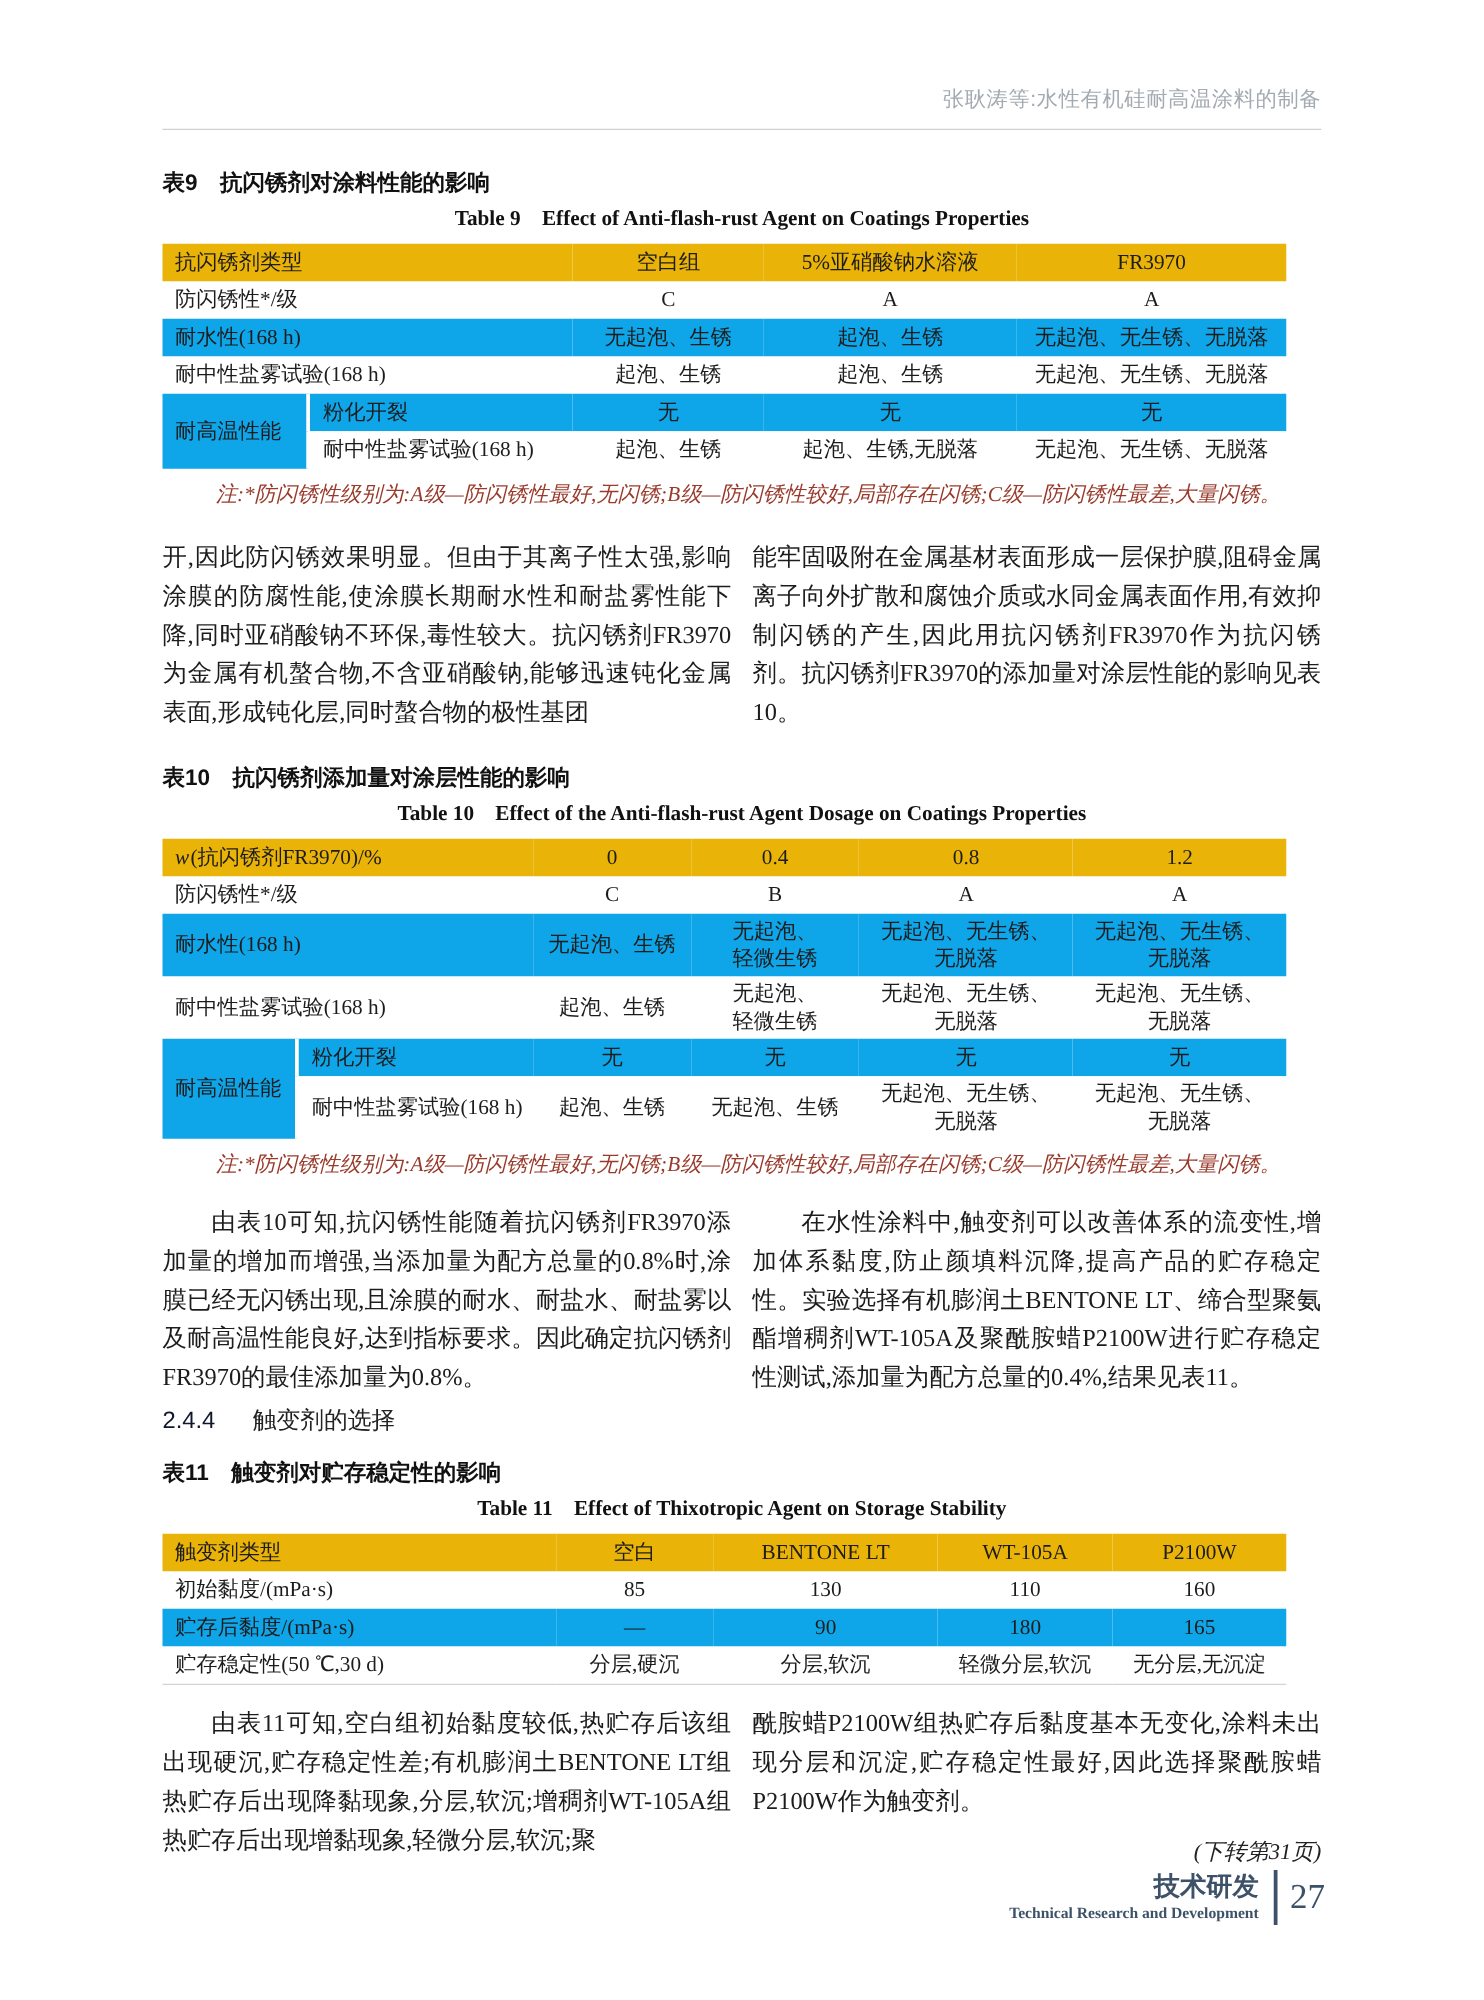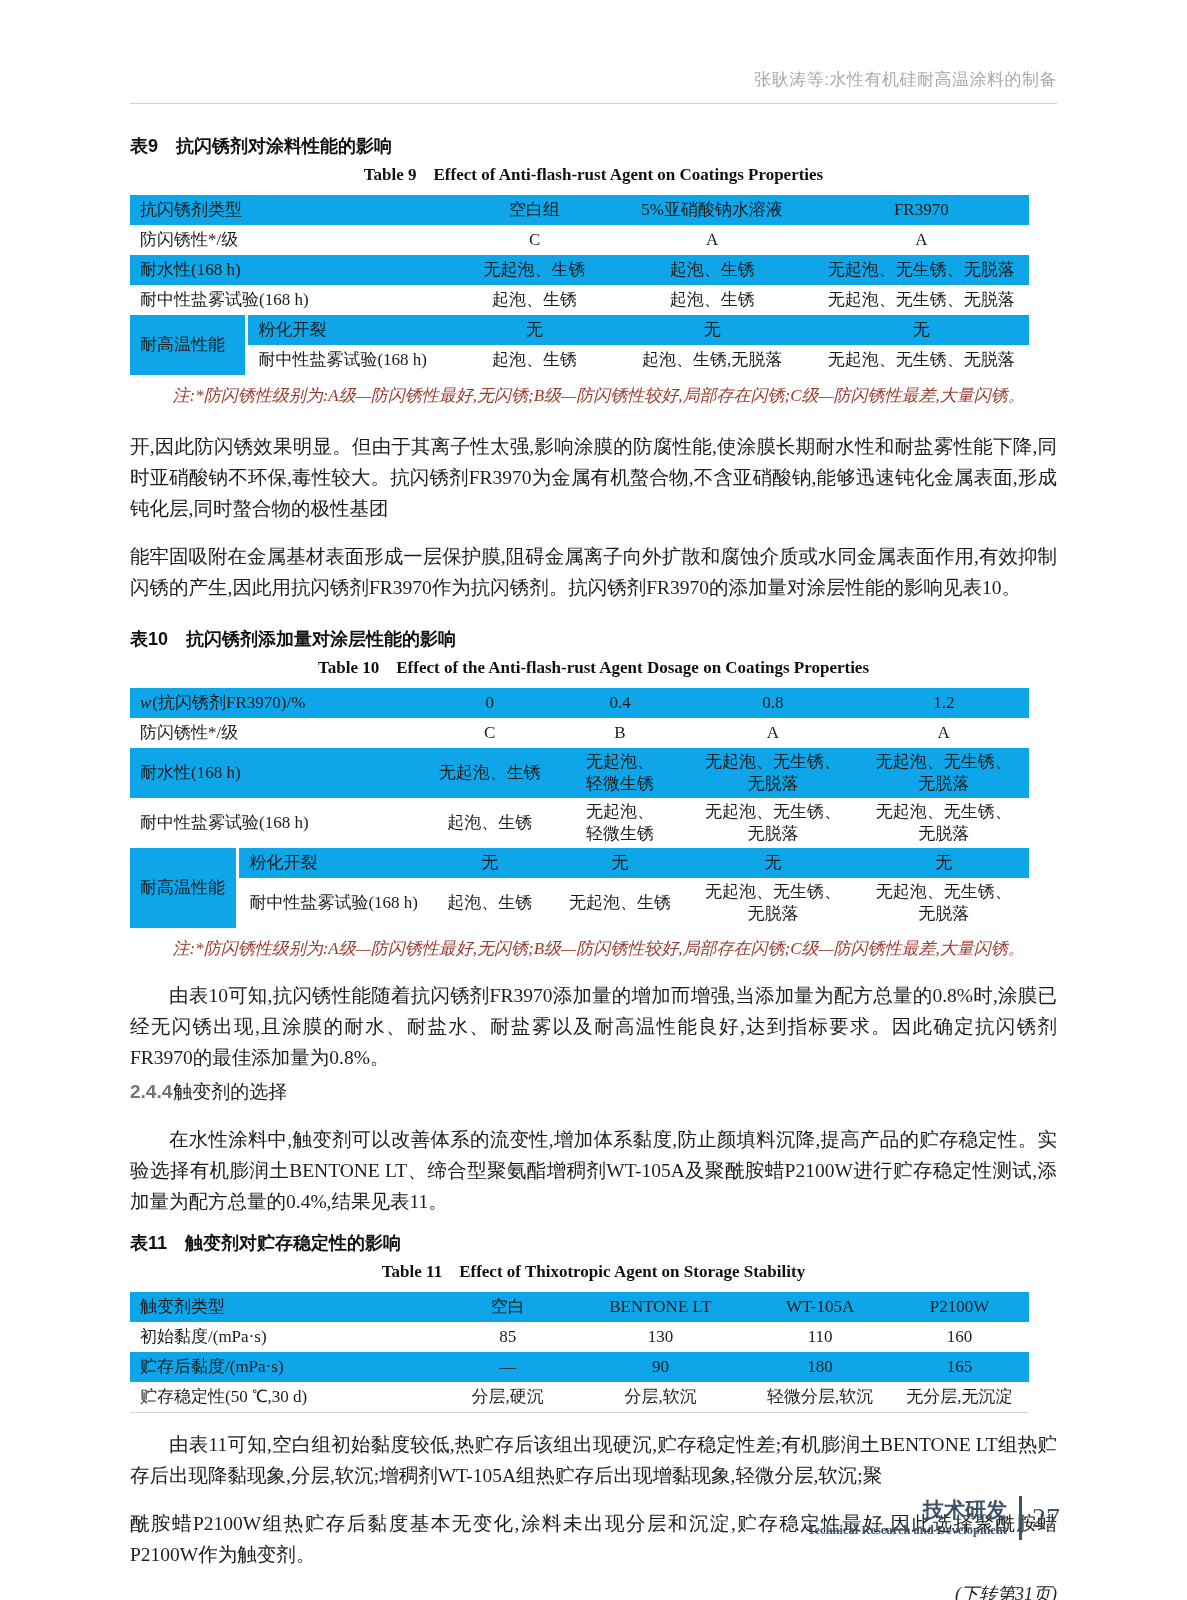--- a/index.html
+++ b/index.html
@@ -29,43 +29,43 @@
     font-family:"Liberation Serif", serif;
     font-weight:bold; font-size:17px; color:#111;
   }
 
   
   table { width:97%; border-collapse:collapse; margin-top:9px; font-size:17px; }
   td {
     text-align:center; vertical-align:middle;
     height:30px; padding:3px 4px; line-height:22px; white-space:pre-line;
   }
-  tr.head td  { background:#0ea5e9; }
+  tr.head td  { background:#eab308; }
   tr.stripe td{ background:#0ea5e9; }
   td.lbl { text-align:left; padding-left:10px; }
   td.merged { background:#e2afa7; text-align:left; padding-left:10px; border-right:3px solid #fff; }
   tr.ht-white td { background:#ffffff; }
 
   
   .tbl-note {
     margin-top:8px; font-size:17px; line-height:26px;
     color:#993a2b; font-style:italic; text-align:justify;
     text-indent:2.5em;
   }
 
   
-  .cols { display:flex; gap:17px; margin-top:22px;flex-direction:column; }
+  .cols { display:flex; gap:17px; margin-top:22px; }
   .col { flex:1 1 0; font-size:19.5px; line-height:31px; text-align:justify; }
   .col p.indent { text-indent:2em; }
 
   .section-head {
     margin-top:3px; font-family:"Liberation Sans", sans-serif;
     font-size:19px; color:#222;
   }
-  .section-head .num { color:#737373; font-weight:bold; margin-right:1px; }
+  .section-head .num { color:#0f172a; font-weight:normal; margin-right:30px; }
 
   .continuation { text-align:right; font-style:italic; margin-top:9px; font-size:18px; color:#222; }
 
   
   .footer {
     position:absolute; right:127px; top:1496px;
     display:flex; align-items:center;
   }
   .footer-labels { text-align:right; color:#3d5269; }
   .footer-zh { font-family:"Liberation Sans", sans-serif; font-weight:bold; font-size:21px; line-height:24px; }

